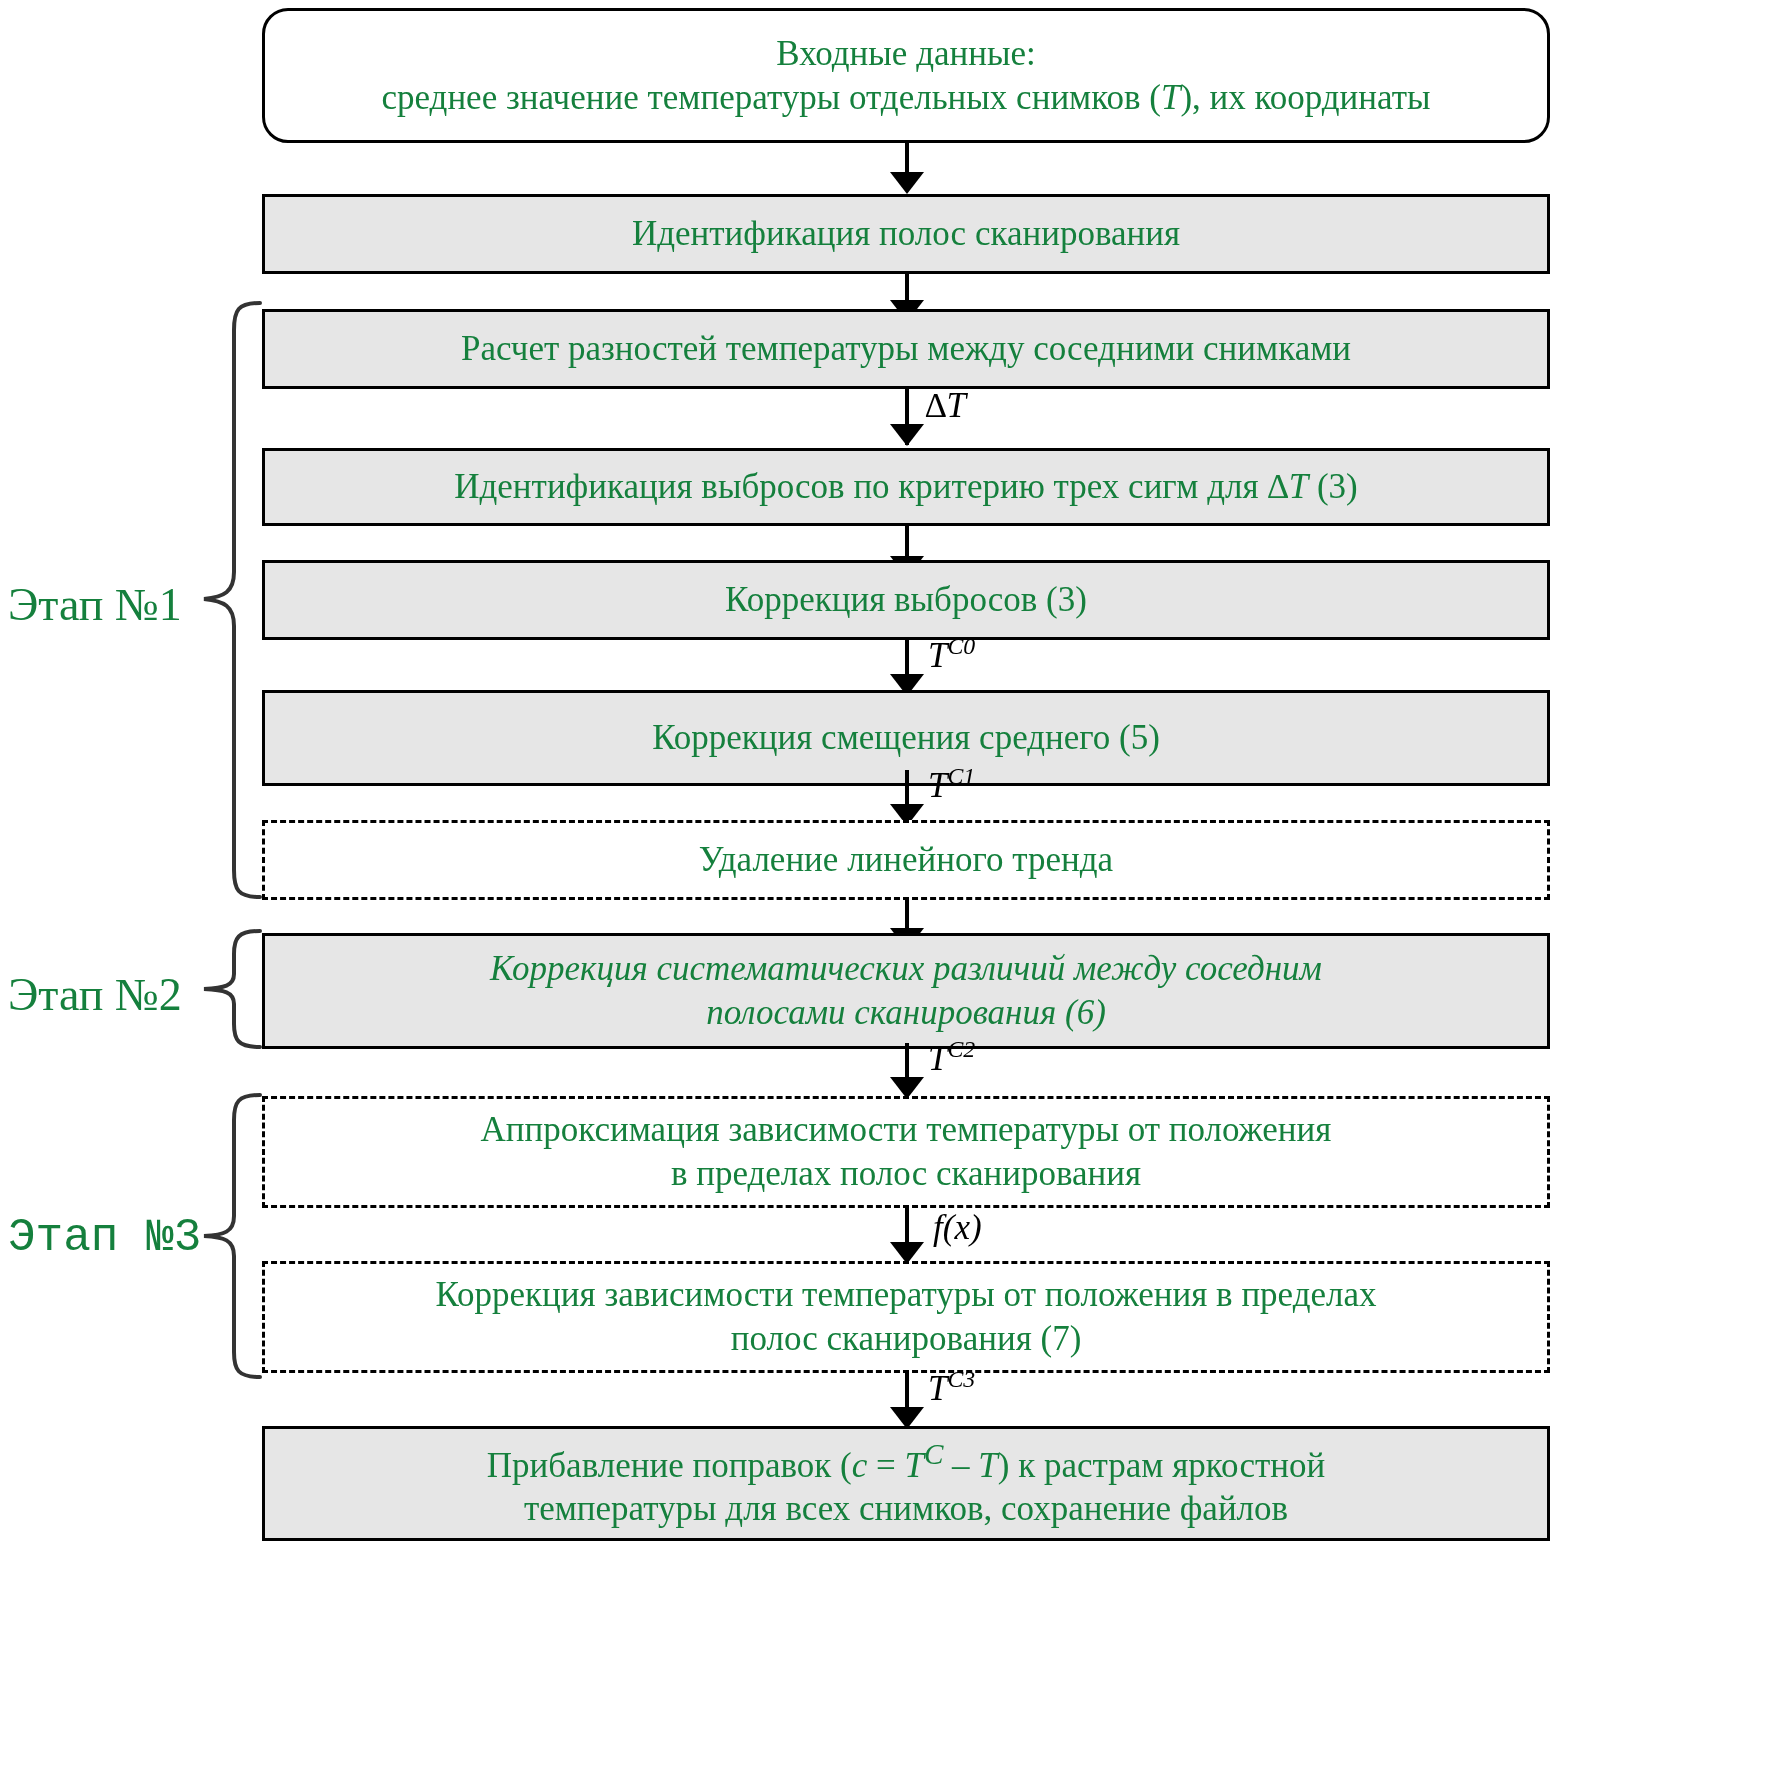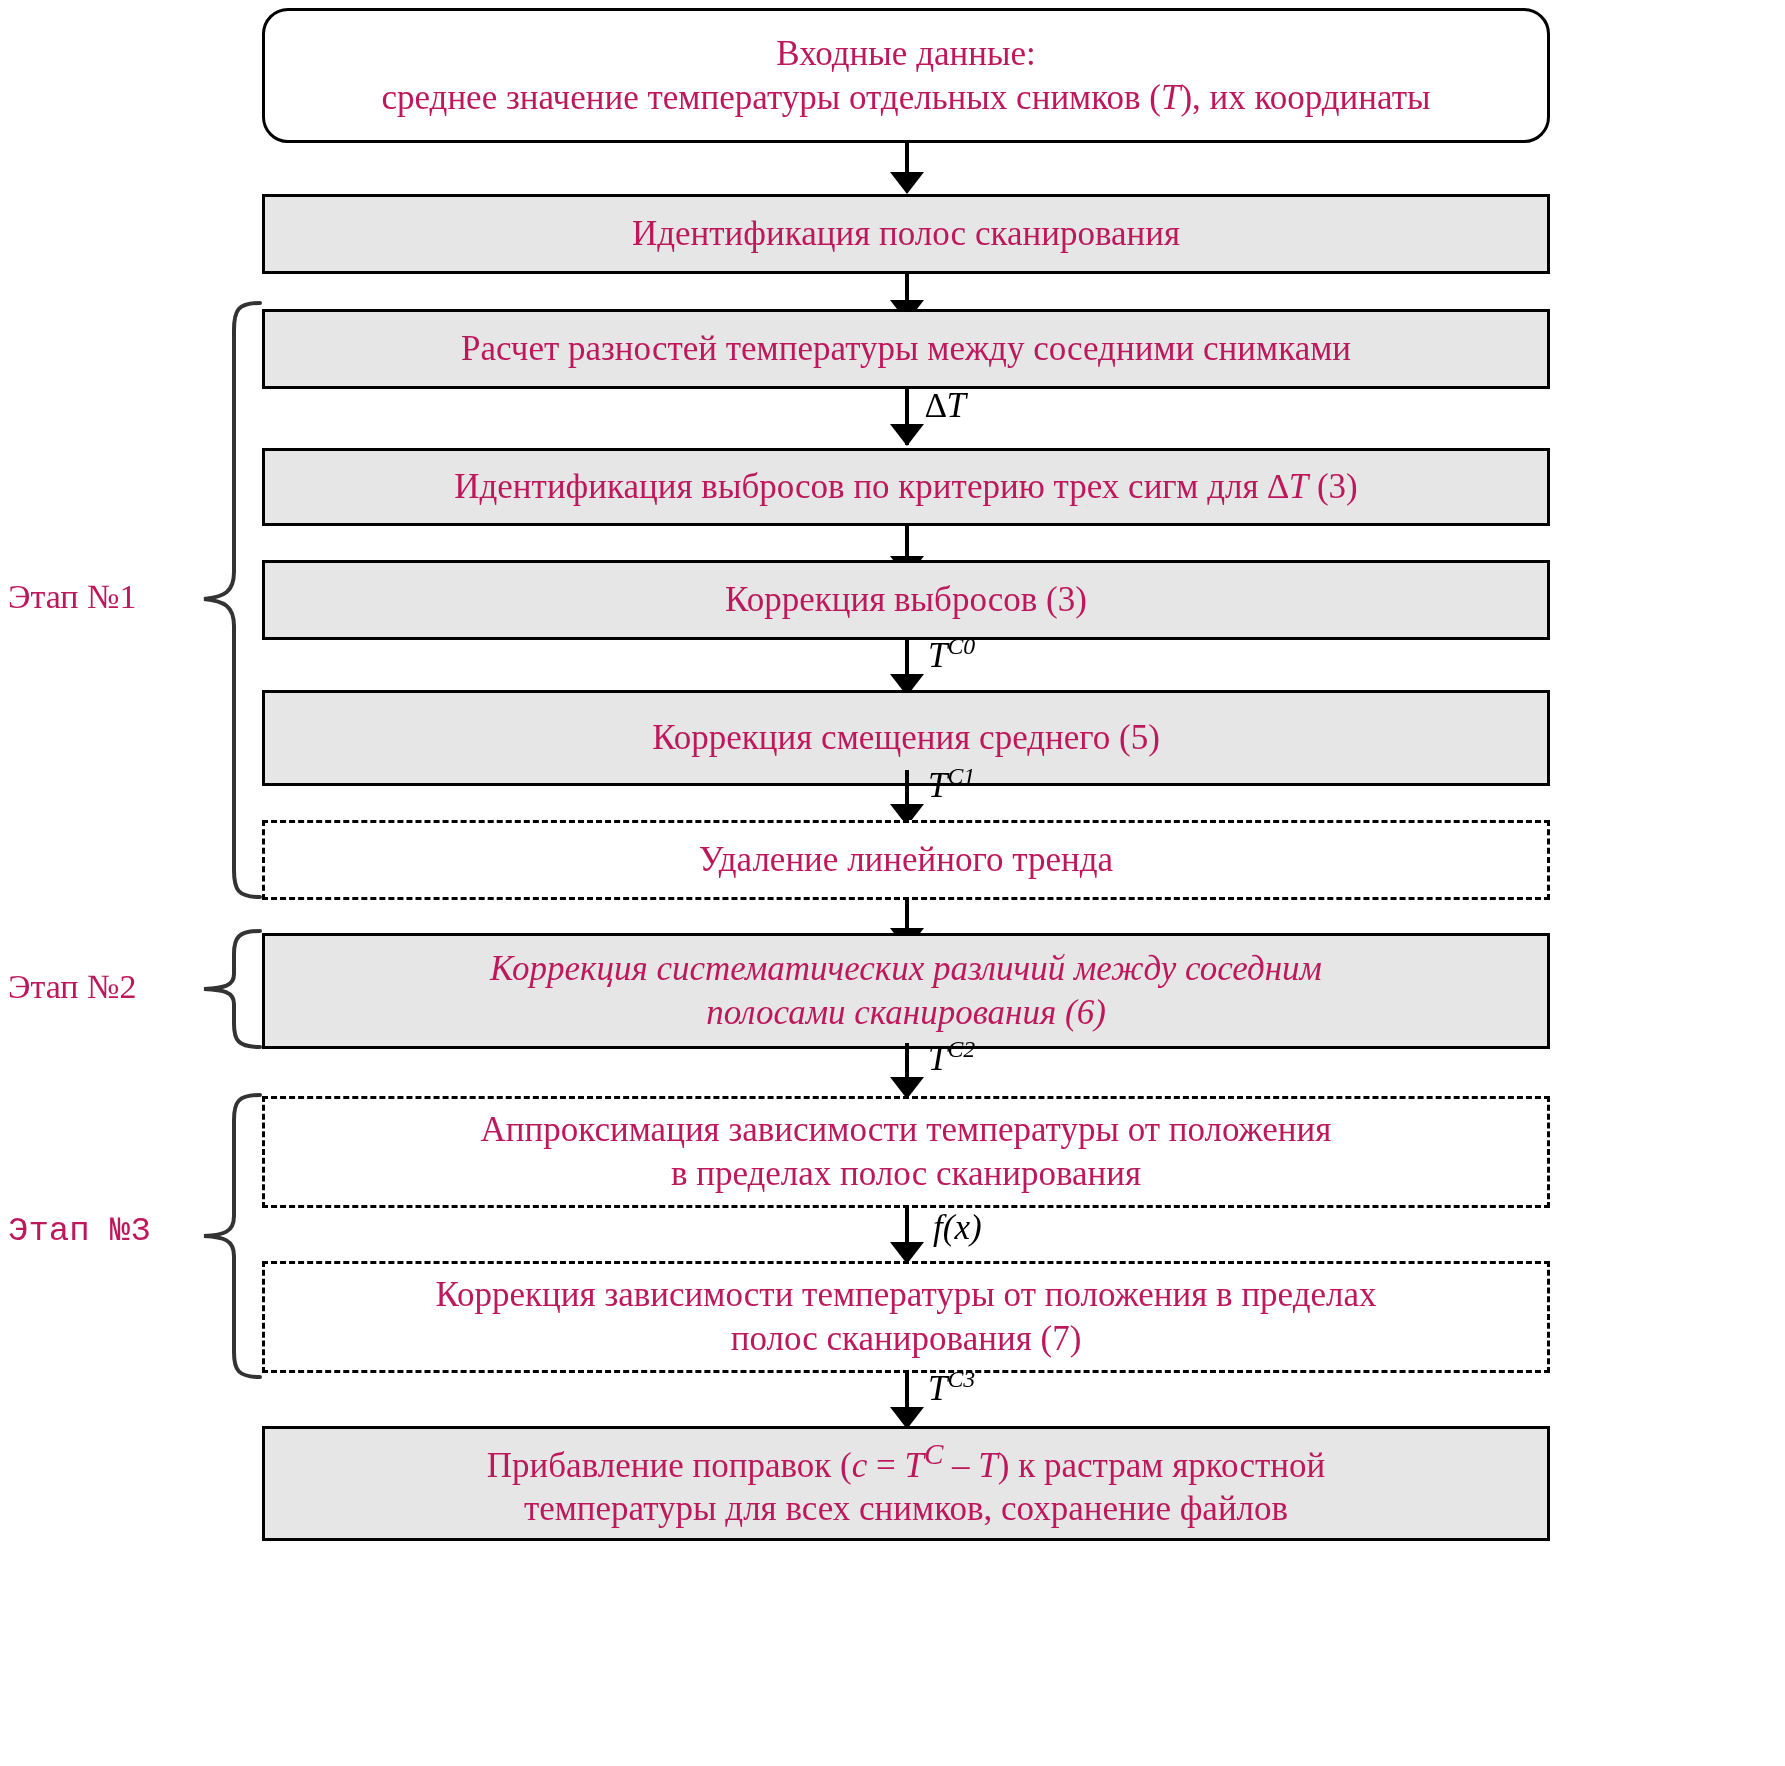--- a/index.html
+++ b/index.html
@@ -25,21 +25,21 @@
   
   .node {
     position: absolute;
     box-sizing: border-box;
     display: flex;
     align-items: center;
     justify-content: center;
     text-align: center;
     font-size: 35px;
     line-height: 1.25;
-    color: #be185d;
+    color: #15803d;
     padding: 4px 14px;
   }
 
   .node .txt { display: block; width: 100%; }
 
   .node-input {
     background: #ffffff;
     border: 3px solid #000000;
     border-radius: 26px;
   }
@@ -83,23 +83,23 @@
   .alabel sup {
     font-size: 0.68em;
     font-style: italic;
     vertical-align: super;
     line-height: 0;
   }
 
   
   .stage-label {
     position: absolute;
-    font-size: 34px;
+    font-size: 46px;
     white-space: nowrap;
-    color: #be185d;
+    color: #15803d;
   }
   .brace {
     position: absolute;
     color: #1a1a1a;
   }
   .brace svg { display: block; }
 
   
   .mi { font-style: italic; }
 </style>

